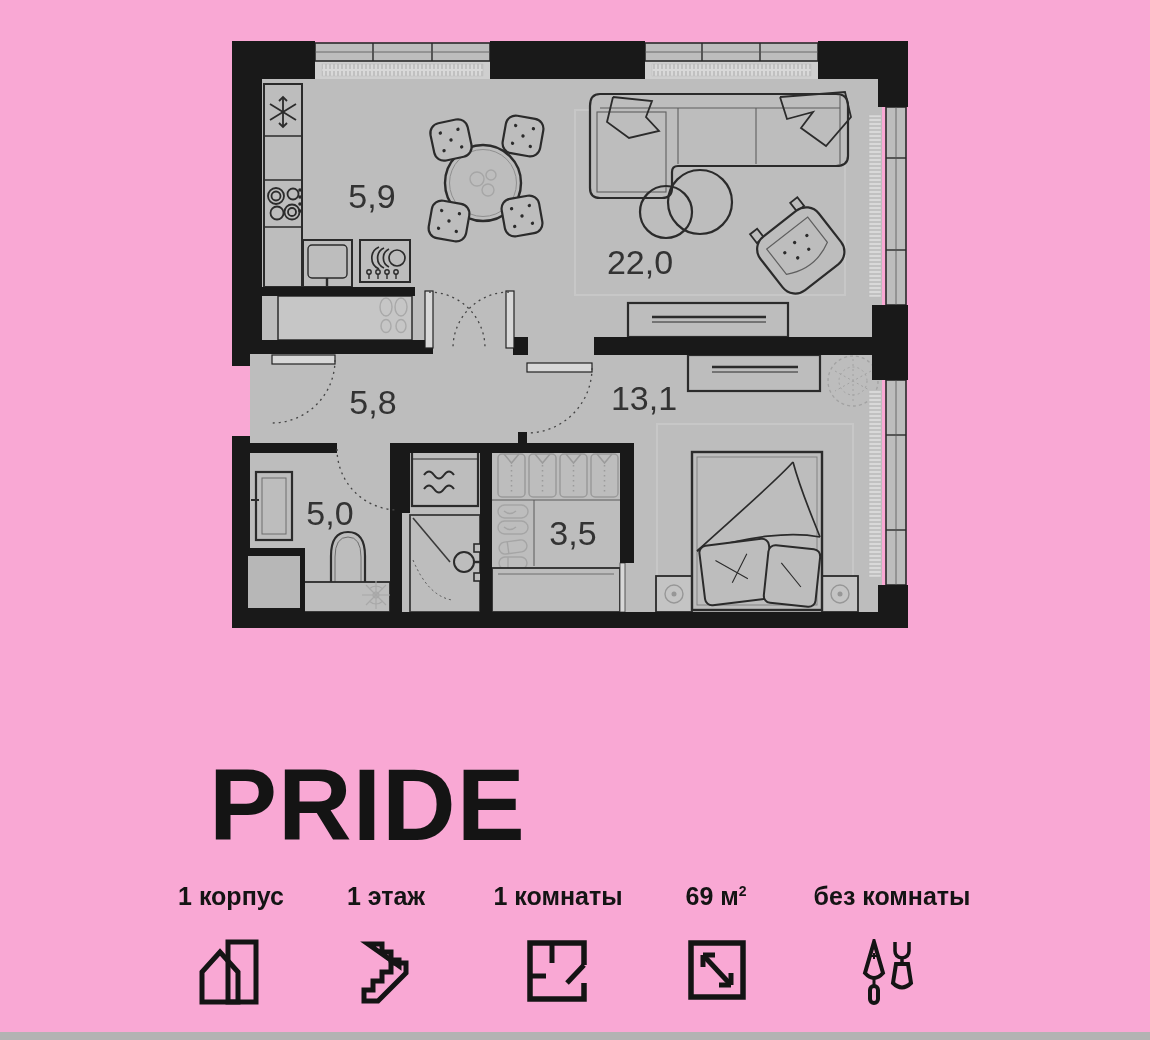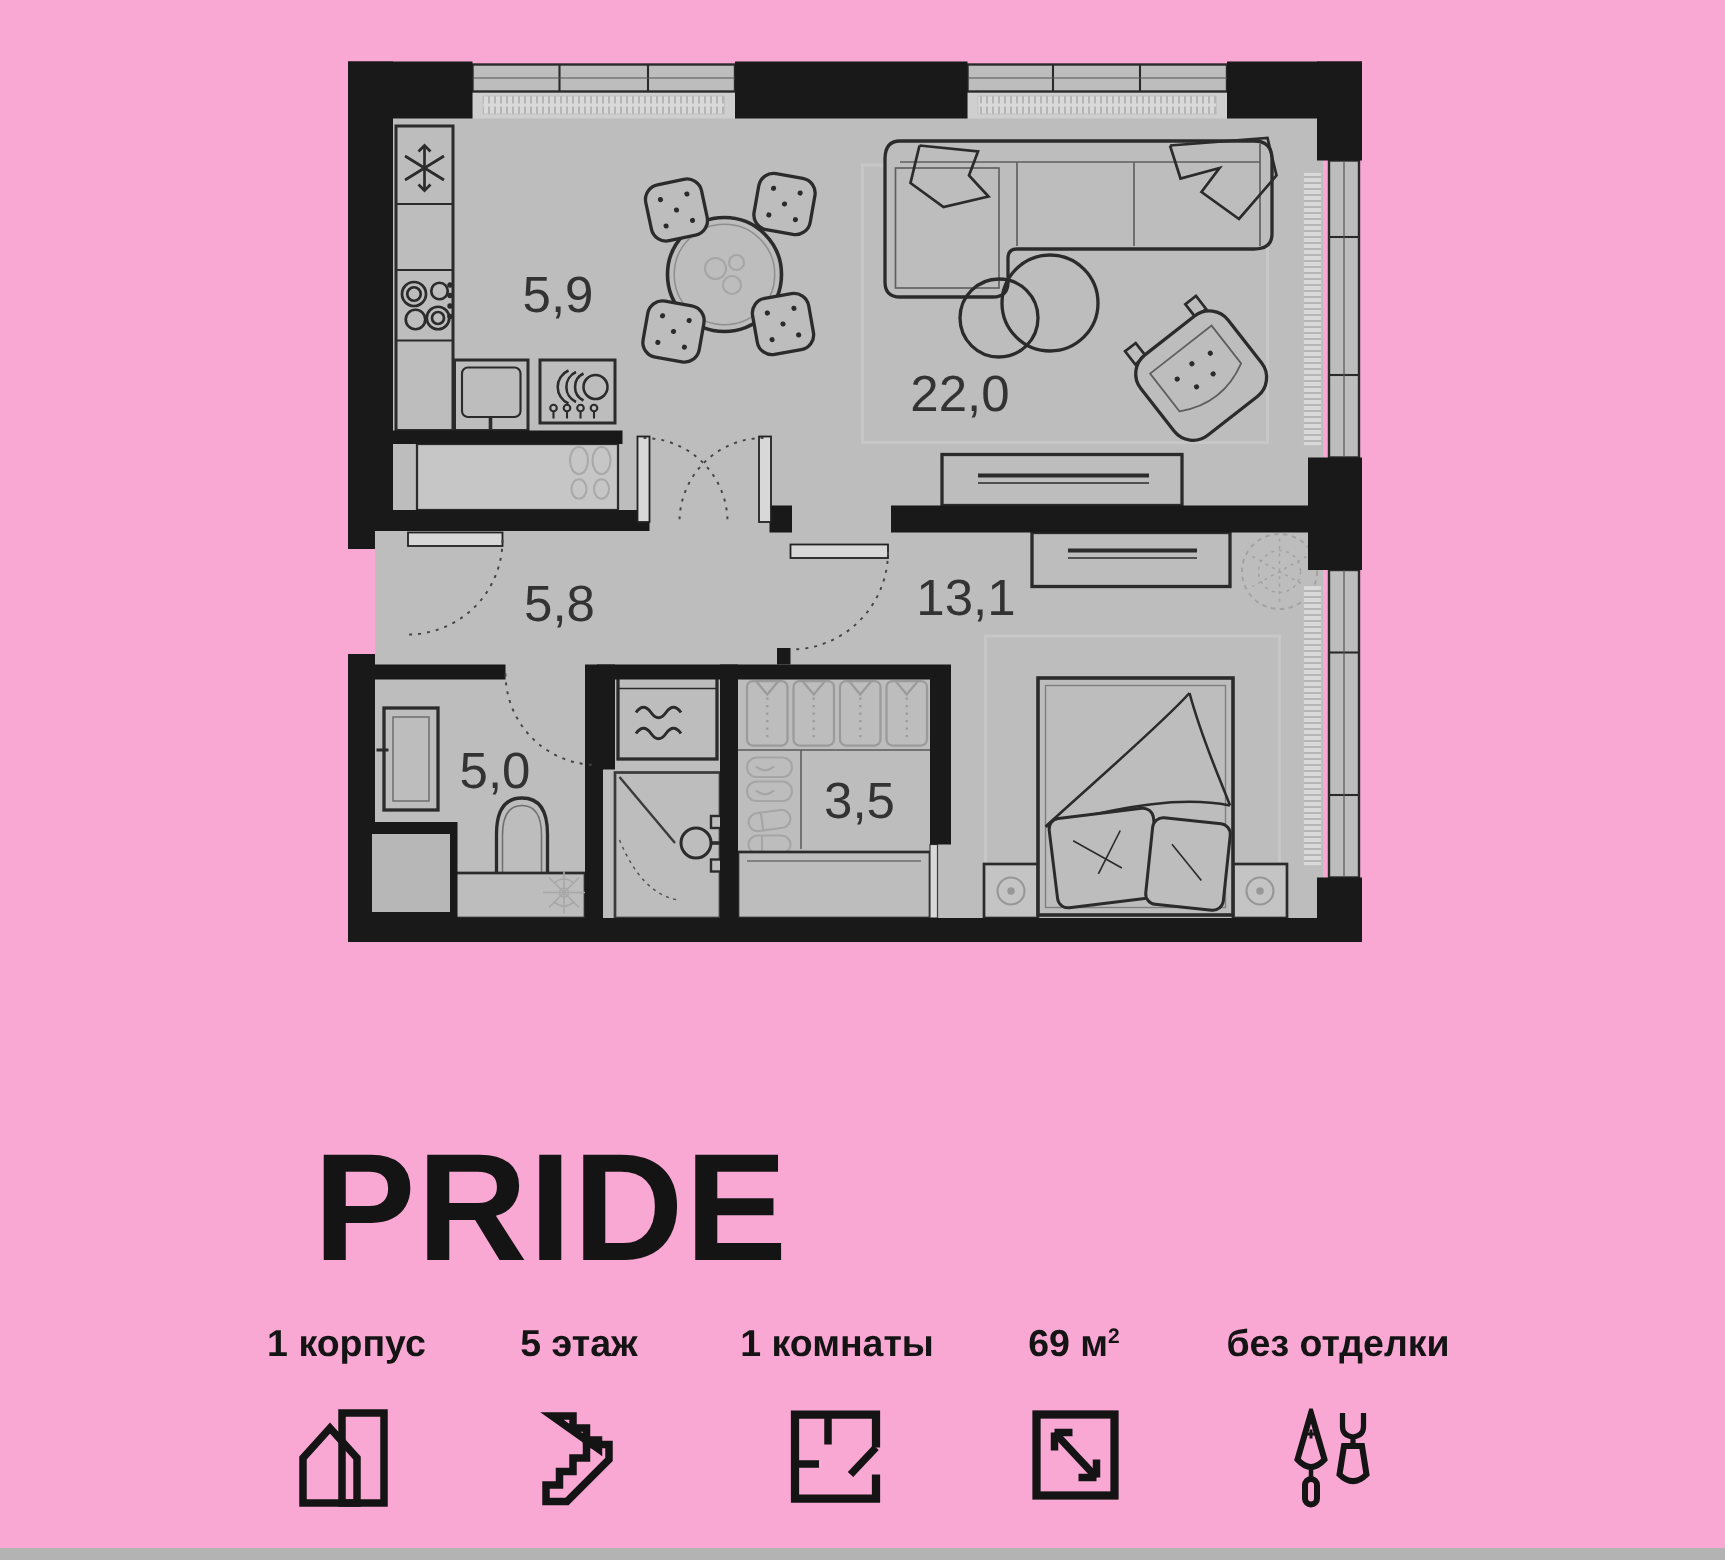--- a/index.html
+++ b/index.html
@@ -391,24 +391,24 @@
     <text class="room-label" x="373" y="414">5,8</text>
     <text class="room-label" x="644" y="410">13,1</text>
     <text class="room-label" x="330" y="525">5,0</text>
     <text class="room-label" x="573" y="545">3,5</text>
   </g>
 </svg>
 
 <div class="logo">PRIDE</div>
 
 <div class="info-label" style="left:231px">1 корпус</div>
-<div class="info-label" style="left:386px">5 этаж</div>
+<div class="info-label" style="left:386px">1 этаж</div>
 <div class="info-label" style="left:558px">1 комнаты</div>
 <div class="info-label" style="left:716px"><span>69 м</span><sup>2</sup></div>
-<div class="info-label" style="left:892px">без отделки</div>
+<div class="info-label" style="left:892px">без комнаты</div>
 
 <div class="info-icon" style="left:230px">
   <svg width="64" height="66" viewBox="0 0 64 66" fill="none" stroke="#141414" stroke-width="5">
     <path d="M4,63 V33 L22,13 L40,33 V63 Z"></path>
     <rect x="30" y="3" width="28" height="60"></rect>
   </svg>
 </div>
 <div class="info-icon" style="left:387px">
   <svg width="64" height="66" viewBox="0 0 64 66" fill="none" stroke="#141414" stroke-width="5" stroke-linejoin="miter">
     <path d="M13,5 H27 V13 H36 V21 H44 V27 L13,5 Z"></path>

